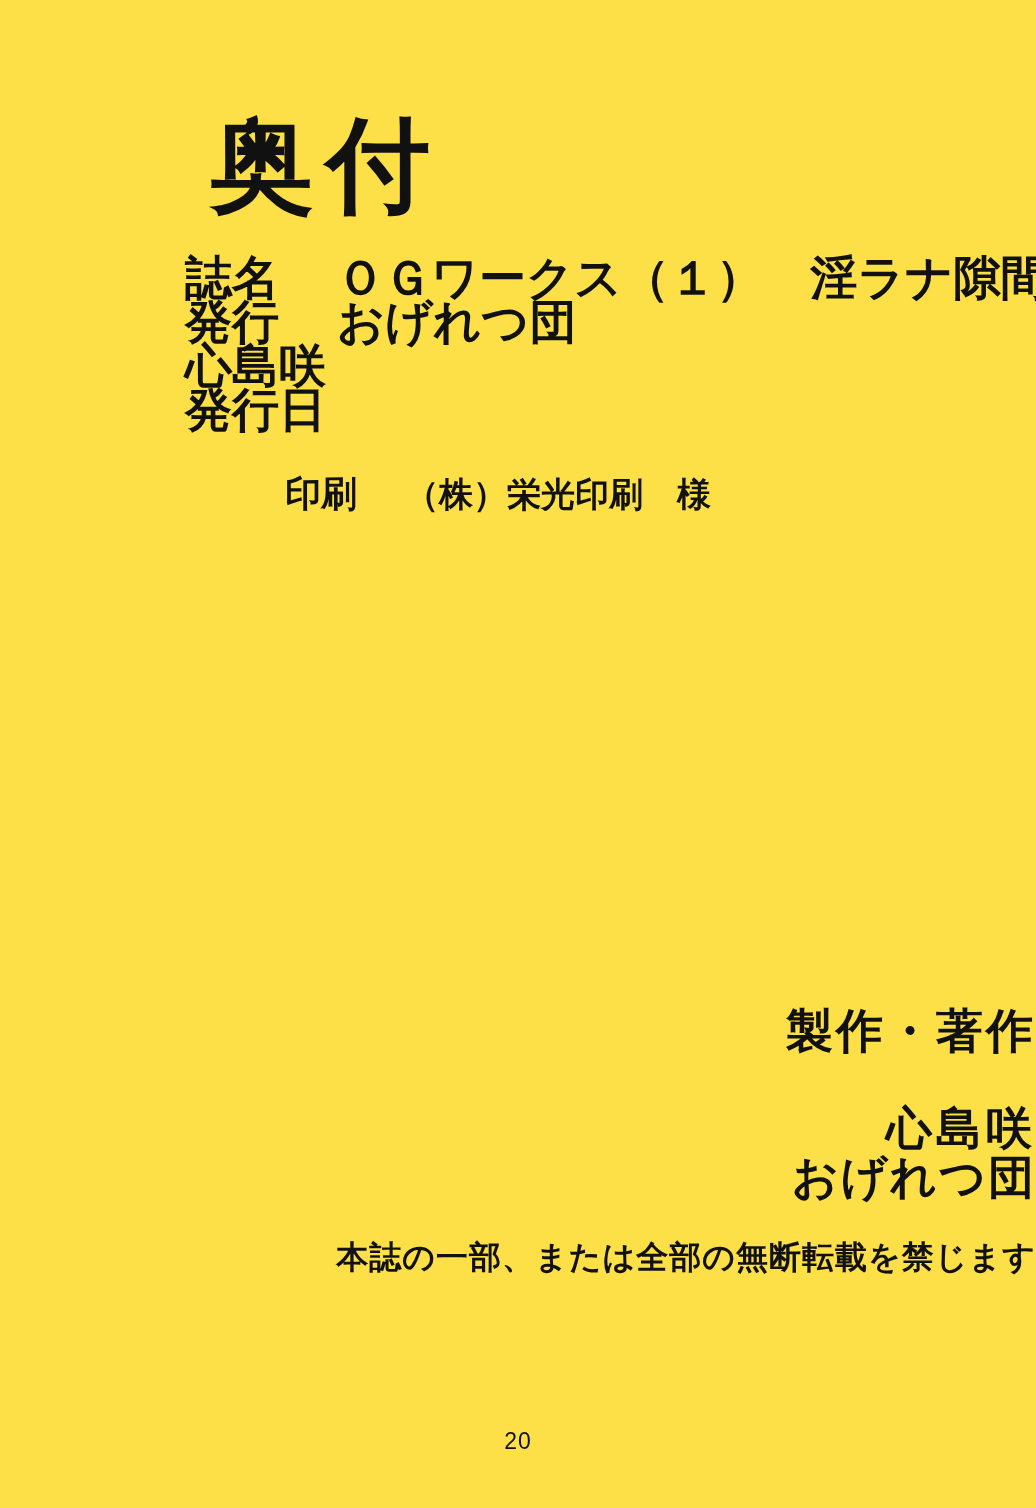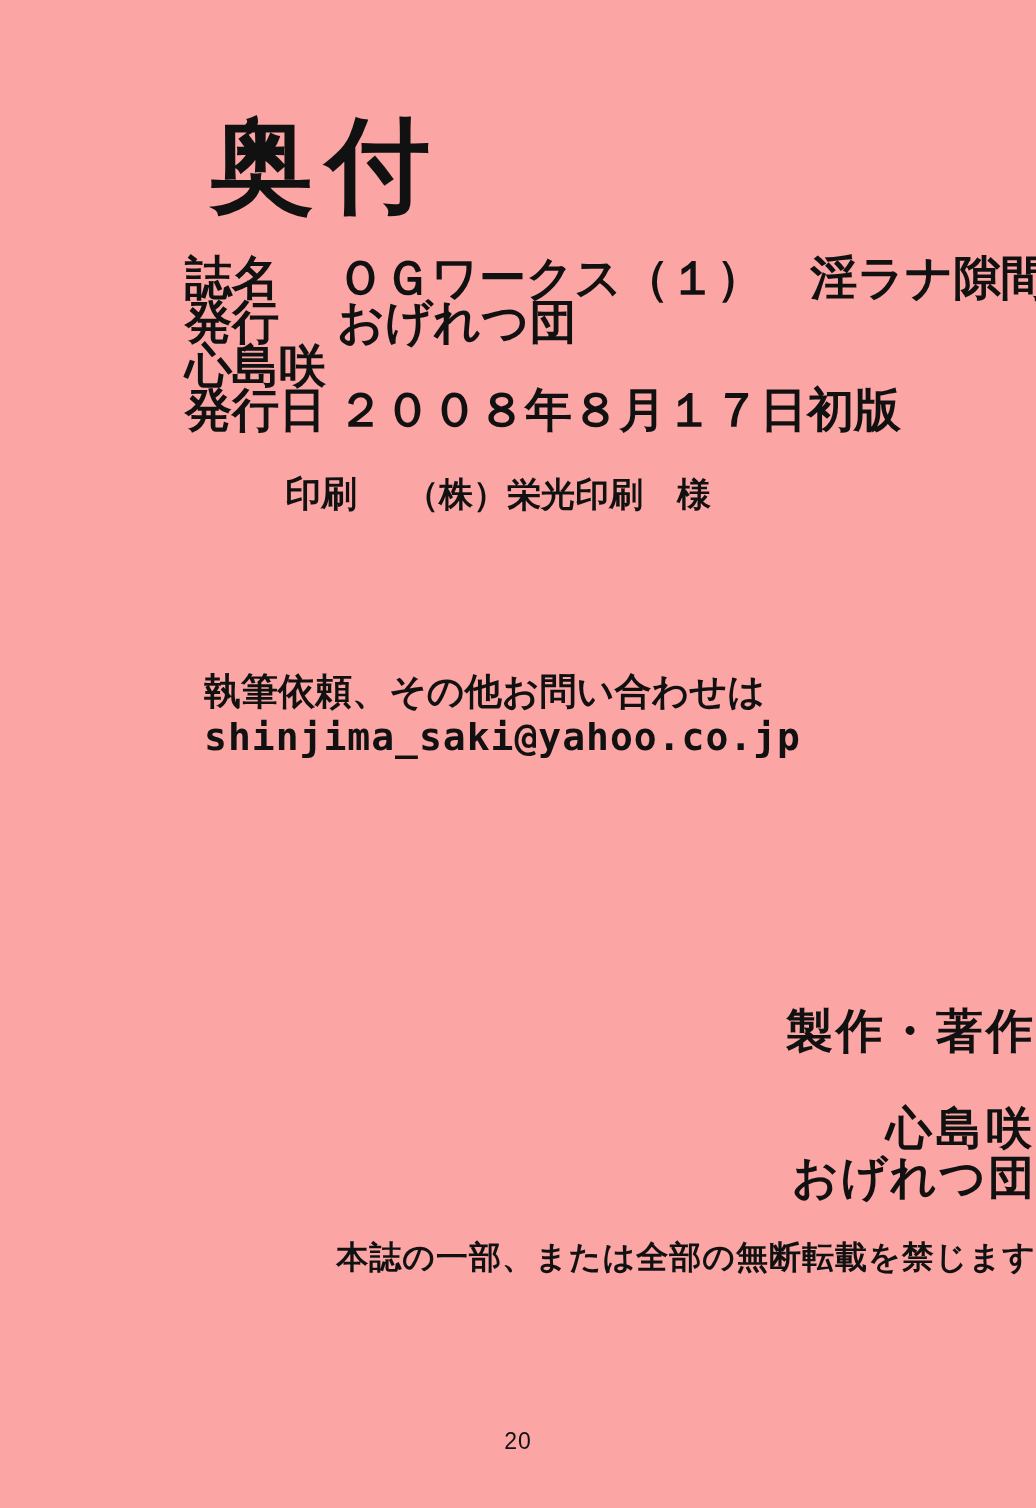--- a/index.html
+++ b/index.html
@@ -5,21 +5,21 @@
   html, body {
     margin: 0;
     padding: 0;
     background: #e8e8e8;
   }
   .page {
     position: relative;
     width: 1036px;
     height: 1508px;
     margin: 0 auto;
-    background: #fca5a5;
+    background: #fde047;
     color: #111;
     font-family: "Liberation Sans", "DejaVu Sans", sans-serif;
     overflow: hidden;
   }
   .page-title {
     position: absolute;
     left: 210px;
     top: 38px;
     font-size: 104px;
     font-weight: bold;
@@ -134,33 +134,28 @@
     </div>
     <div class="pub-row">
       <span class="label">発行</span>
       <span class="value">おげれつ団</span>
     </div>
     <div class="pub-row">
       <span class="value">心島咲</span>
     </div>
     <div class="pub-row">
       <span class="label">発行日</span>
-      <span class="value">２００８年８月１７日初版</span>
     </div>
   </div>
 
   <div class="printer-row">
     <span class="label">印刷</span>
     <span class="value">（株）栄光印刷　様</span>
   </div>
 
-  <div class="contact">
-    <div class="contact-line">執筆依頼、その他お問い合わせは</div>
-    <div class="contact-email">shinjima_saki@yahoo.co.jp</div>
-  </div>
 
   <div class="credits credits-heading">製作・著作</div>
 
   <div class="credits credits-author">心島咲</div>
 
   <div class="credits credits-circle">おげれつ団</div>
 
   <div class="credits credits-notice">本誌の一部、または全部の無断転載を禁じます</div>
 
   <div class="page-number">20</div>

